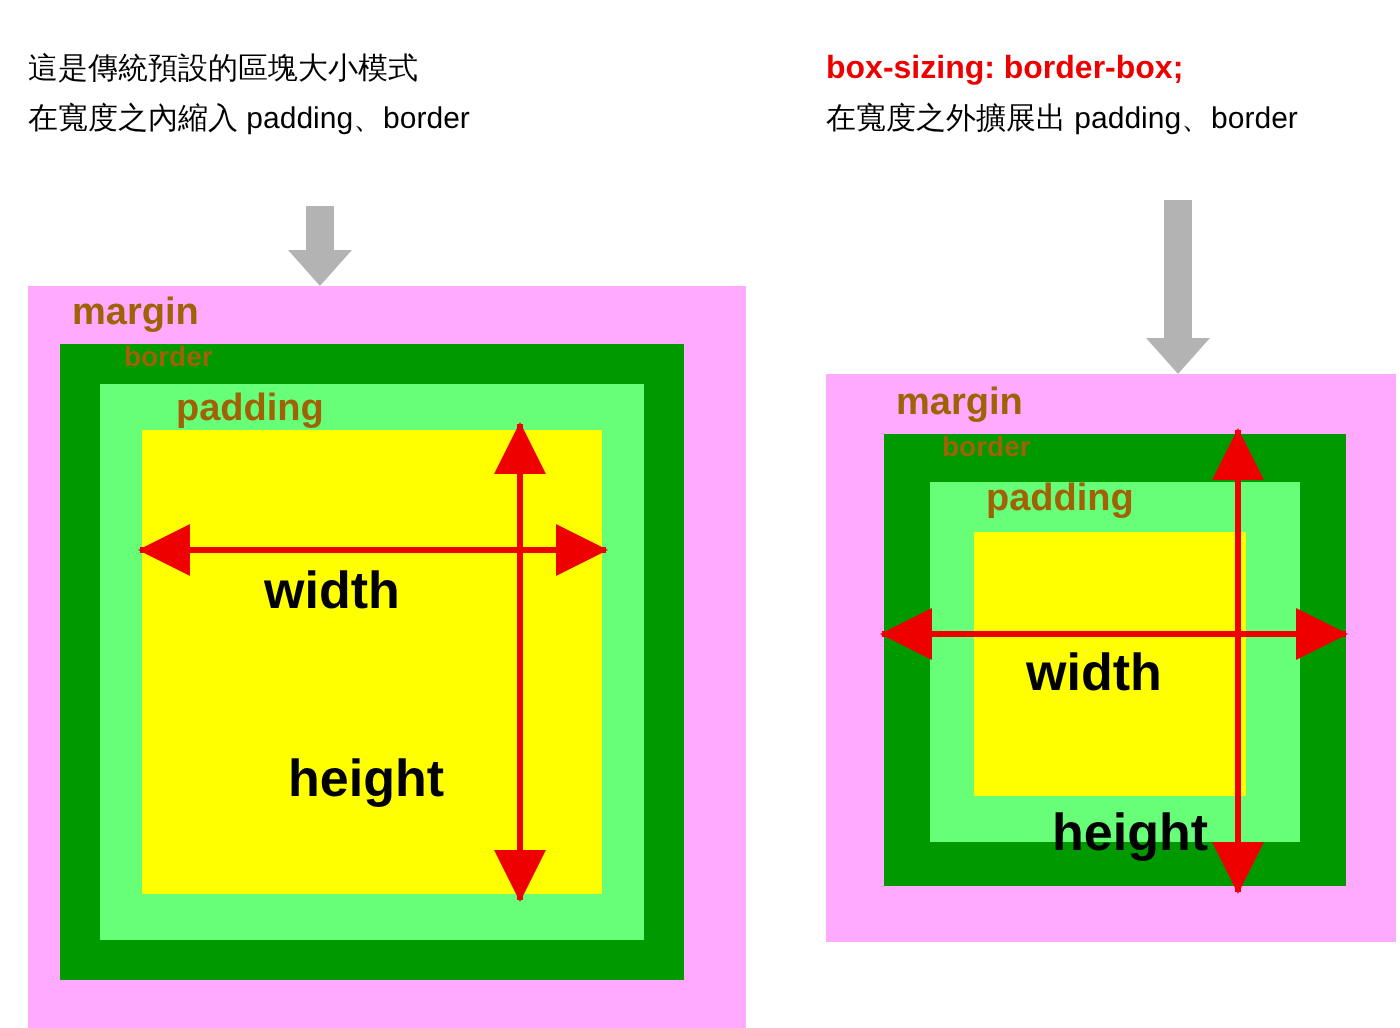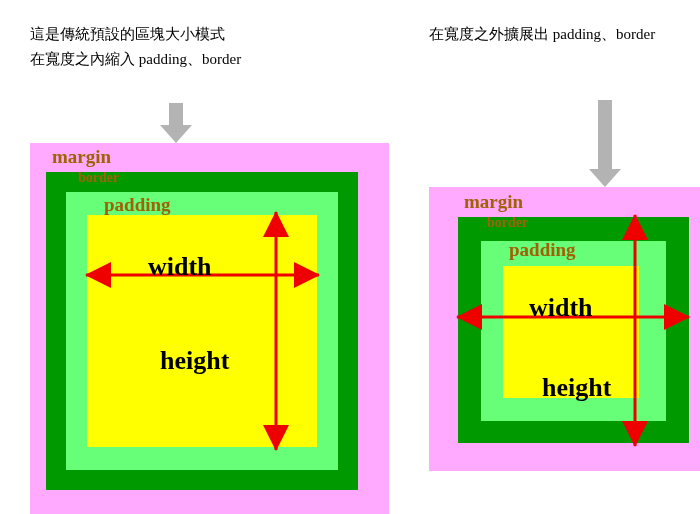--- a/index.html
+++ b/index.html
@@ -9,24 +9,23 @@
   body {
     width: 700px;
     height: 514px;
     background: #ffffff;
     font-family: "Liberation Sans", "DejaVu Sans", sans-serif;
     overflow: hidden;
     position: relative;
   }
   .stage {
     position: absolute;
-    left: 16px; top: 0;
+    left: 0; top: 0;
     width: 598px;
     height: 514px;
-    font-family: Liberation Serif, serif;
   }
 
   
   .caption {
     position: absolute;
     color: #000000;
     line-height: 25px;
     white-space: nowrap;
   }
   .caption .line {
@@ -136,20 +135,21 @@
   }
   .red-v .tip-t { top: -1px;    border-bottom: 26px solid #ee0000; }
   .red-v .tip-b { bottom: -1px; border-top: 26px solid #ee0000; }
 
   .dim-label {
     position: absolute;
     font-weight: bold;
     color: #000000;
     white-space: nowrap;
     z-index: 9;
+    margin-top: 28px;
   }
 
   
   #diagram-left { left: 14px; top: 143px; width: 359px; height: 371px; }
   #diagram-left .layer-margin  { left: 0;   top: 0;   width: 359px; height: 371px; }
   #diagram-left .layer-border  { left: 16px; top: 29px; width: 312px; height: 318px; }
   #diagram-left .layer-padding { left: 36px; top: 49px; width: 272px; height: 278px; }
   #diagram-left .layer-content { left: 57px; top: 72px; width: 230px; height: 232px; }
   #diagram-left .label-margin  { left: 22px; top: 3px; }
   #diagram-left .label-border  { left: 48px; top: 27px; }
@@ -177,20 +177,21 @@
 <body>
 
 <div class="stage">
 
   <div class="caption" id="caption-left">
     <span class="line plain">這是傳統預設的區塊大小模式</span>
     <span class="line plain"><span>在寬度之內縮入</span><span class="light"> padding、border</span></span>
   </div>
 
   <div class="caption" id="caption-right">
+    <span class="line code">box-sizing: border-box;</span>
     <span class="line plain"><span>在寬度之外擴展出</span><span class="light"> padding、border</span></span>
   </div>
 
   <div class="down-arrow" id="arrow-left">
     <div class="shaft"></div>
     <div class="head"></div>
   </div>
   <div class="down-arrow" id="arrow-right">
     <div class="shaft"></div>
     <div class="head"></div>

